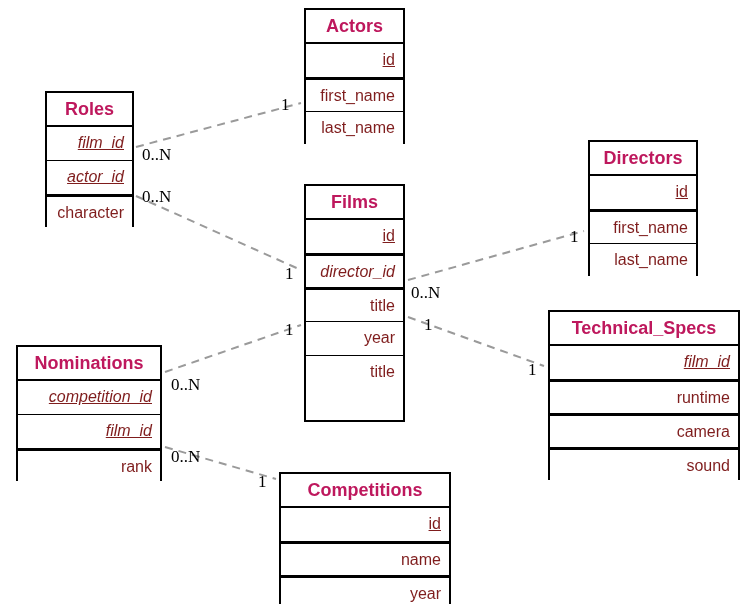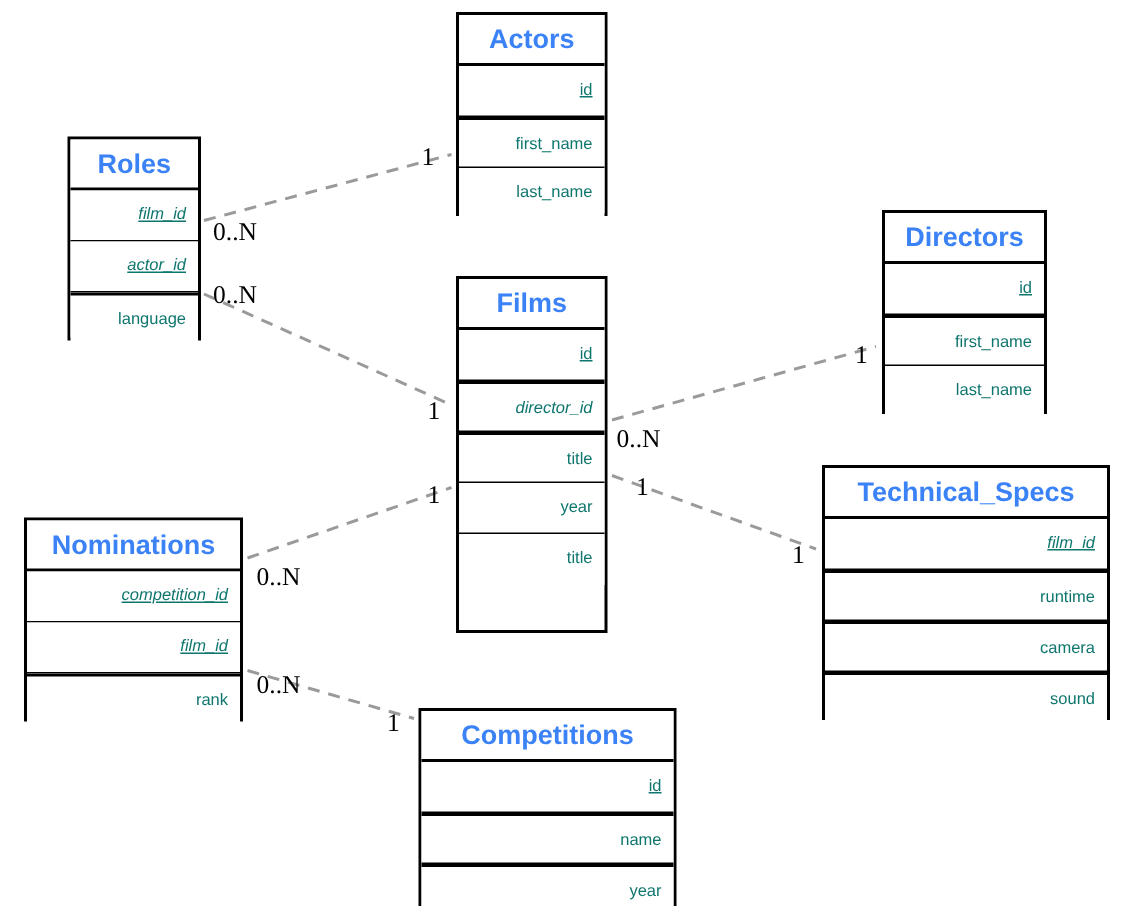--- a/index.html
+++ b/index.html
@@ -26,32 +26,32 @@
     background: #ffffff;
     z-index: 3;
   }
   .entity-title {
     box-sizing: border-box;
     height: 34px;
     line-height: 32px;
     text-align: center;
     font-weight: bold;
     font-size: 18px;
-    color: #3b82f6;
+    color: #be185d;
     border-bottom: 2px solid #000000;
     background: #ffffff;
     white-space: nowrap;
     padding: 0 8px;
   }
   .attr {
     box-sizing: border-box;
     height: 34px;
     line-height: 32px;
-    font-size: 11px;
-    color: #0f766e;
+    font-size: 16px;
+    color: #7f1d1d;
     text-align: right;
     padding: 0 8px;
     background: #ffffff;
     border-bottom: 1px solid #000000;
     white-space: nowrap;
     overflow: hidden;
   }
   .attr:last-child {
     border-bottom: none;
   }
@@ -107,21 +107,21 @@
       <div class="entity" style="left: 304px; top: 8px; width: 101px; height: 136px;">
         <div class="entity-title">Actors</div>
         <div class="attr key" style="text-align: right;"><span class="t">id</span></div>
         <div class="attr thick-top" style="text-align: right;"><span class="t">first_name</span></div>
         <div class="attr" style="text-align: right;"><span class="t">last_name</span></div>
       </div>
       <div class="entity" style="left: 45px; top: 91px; width: 89px; height: 136px;">
         <div class="entity-title">Roles</div>
         <div class="attr key fk" style="text-align: right;"><span class="t">film_id</span></div>
         <div class="attr key fk" style="text-align: right;"><span class="t">actor_id</span></div>
-        <div class="attr thick-top" style="text-align: right;"><span class="t">language</span></div>
+        <div class="attr thick-top" style="text-align: right;"><span class="t">character</span></div>
       </div>
       <div class="entity" style="left: 588px; top: 140px; width: 110px; height: 136px;">
         <div class="entity-title">Directors</div>
         <div class="attr key" style="text-align: right;"><span class="t">id</span></div>
         <div class="attr thick-top" style="text-align: right;"><span class="t">first_name</span></div>
         <div class="attr" style="text-align: right;"><span class="t">last_name</span></div>
       </div>
       <div class="entity" style="left: 304px; top: 184px; width: 101px; height: 238px;">
         <div class="entity-title">Films</div>
         <div class="attr key" style="text-align: right;"><span class="t">id</span></div>

